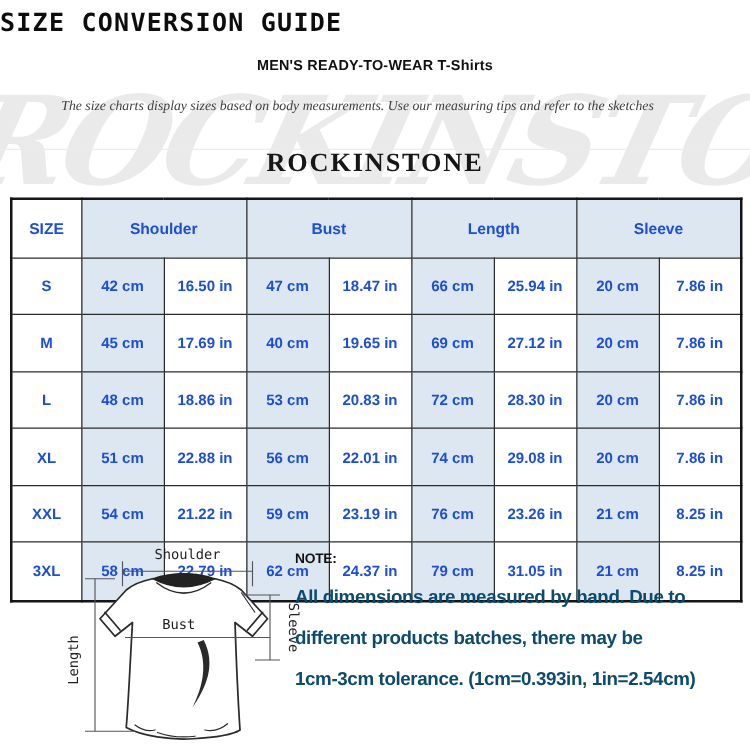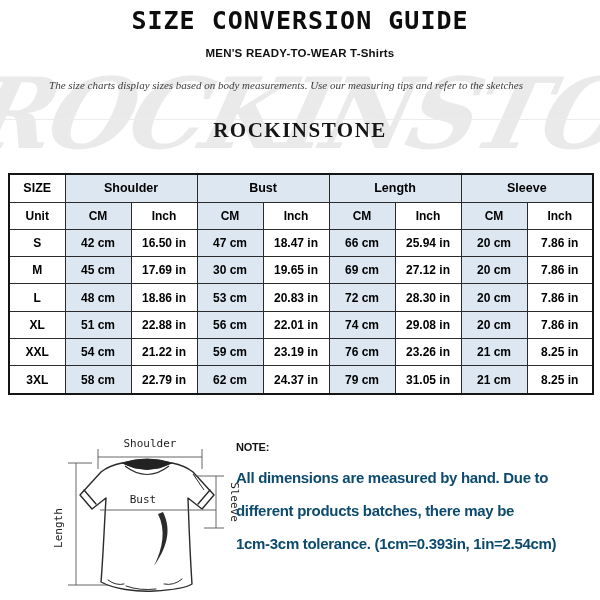--- a/index.html
+++ b/index.html
@@ -2,22 +2,22 @@
 <html><head>
 <meta charset="utf-8">
 <style>
   html,body{margin:0;padding:0;}
   body{
     width:600px;height:600px;position:relative;overflow:hidden;
     background:#ffffff;font-family:"Liberation Sans",sans-serif;color:#111;
   }
   
   .title{
-    position:absolute;top:6px;left:0;width:600px;text-align:center;
-    font-family:"DejaVu Sans Mono",monospace;font-weight:bold;font-size:25px;
+    position:absolute;top:6px;left:0;width:600px;text-align:left;
+    font-family:"DejaVu Sans Mono",monospace;font-weight:bold;font-size:20px;
     letter-spacing:1px;color:#0d0d0d;
   }
   .subtitle{
     position:absolute;top:47px;left:0;width:600px;text-align:center;
     font-weight:bold;font-size:11.5px;color:#101010;letter-spacing:.2px;
   }
   .desc{
     position:absolute;top:76px;left:0;width:572px;text-align:center;
     font-family:"Liberation Serif",serif;font-style:italic;font-size:11px;
     color:#3d3d3d;line-height:19px;
@@ -31,23 +31,23 @@
     position:absolute;top:58px;left:-25px;width:660px;height:115px;
     text-align:center;font-family:"DejaVu Serif",serif;font-style:italic;
     font-weight:bold;font-size:98px;line-height:112px;letter-spacing:-5px;
     color:#000;opacity:.08;transform:skewX(-14deg);white-space:nowrap;
     pointer-events:none;z-index:0;
   }
   .faint-rule{position:absolute;top:119px;left:0;width:600px;height:1px;background:#ececec;z-index:0;}
   .layer{position:relative;z-index:1;}
   
   .size-table{
-    position:absolute;top:173px;left:8px;width:584px;height:222px;
+    position:absolute;top:158px;left:8px;width:584px;height:324px;
     border-collapse:collapse;table-layout:fixed;
-    font-size:12px;font-weight:bold;color:#000000;text-align:center;z-index:1;
+    font-size:12px;font-weight:bold;color:#1d4ed8;text-align:center;z-index:1;
   }
   .size-table td,.size-table th{border:1px solid #2a2a2a;padding:0;}
   .size-table{border:2px solid #151515;}
   .size-table th{font-size:12.5px;}
   .c-blue{background:#dce7f2;}
   
   .diagram{position:absolute;top:436px;left:46px;z-index:1;}
   .diagram text{
     font-family:"DejaVu Sans Mono",monospace;font-size:11px;fill:#1d1d1d;
   }
@@ -85,46 +85,35 @@
   </colgroup>
   <tbody>
       <tr>
     <th>SIZE</th>
     <th colspan="2" class="c-blue">Shoulder</th>
     <th colspan="2" class="c-blue">Bust</th>
     <th colspan="2" class="c-blue">Length</th>
     <th colspan="2" class="c-blue">Sleeve</th>
   </tr>
   <tr>
-    <td>Unit</td>
-    <td class="c-blue">CM</td>
-    <td>Inch</td>
-    <td class="c-blue">CM</td>
-    <td>Inch</td>
-    <td class="c-blue">CM</td>
-    <td>Inch</td>
-    <td class="c-blue">CM</td>
-    <td>Inch</td>
-  </tr>
-  <tr>
     <td>S</td>
     <td class="c-blue">42 cm</td>
     <td>16.50 in</td>
     <td class="c-blue">47 cm</td>
     <td>18.47 in</td>
     <td class="c-blue">66 cm</td>
     <td>25.94 in</td>
     <td class="c-blue">20 cm</td>
     <td>7.86 in</td>
   </tr>
   <tr>
     <td>M</td>
     <td class="c-blue">45 cm</td>
     <td>17.69 in</td>
-    <td class="c-blue">30 cm</td>
+    <td class="c-blue">40 cm</td>
     <td>19.65 in</td>
     <td class="c-blue">69 cm</td>
     <td>27.12 in</td>
     <td class="c-blue">20 cm</td>
     <td>7.86 in</td>
   </tr>
   <tr>
     <td>L</td>
     <td class="c-blue">48 cm</td>
     <td>18.86 in</td>

